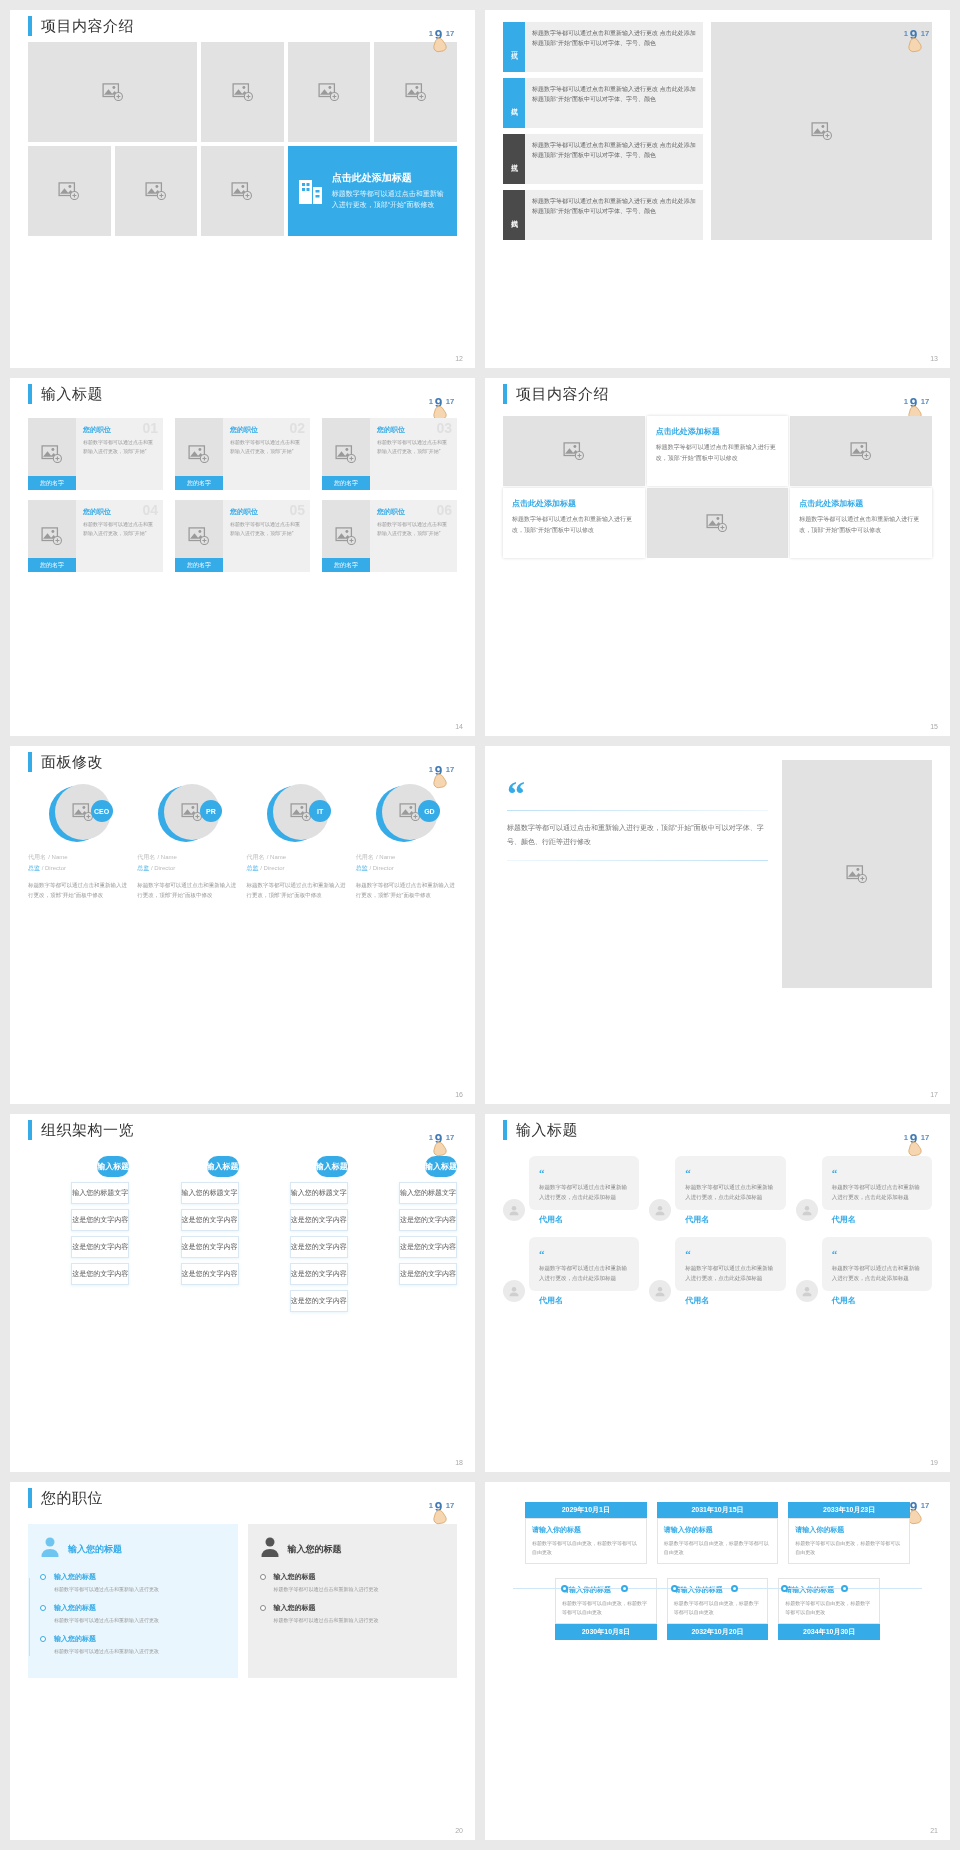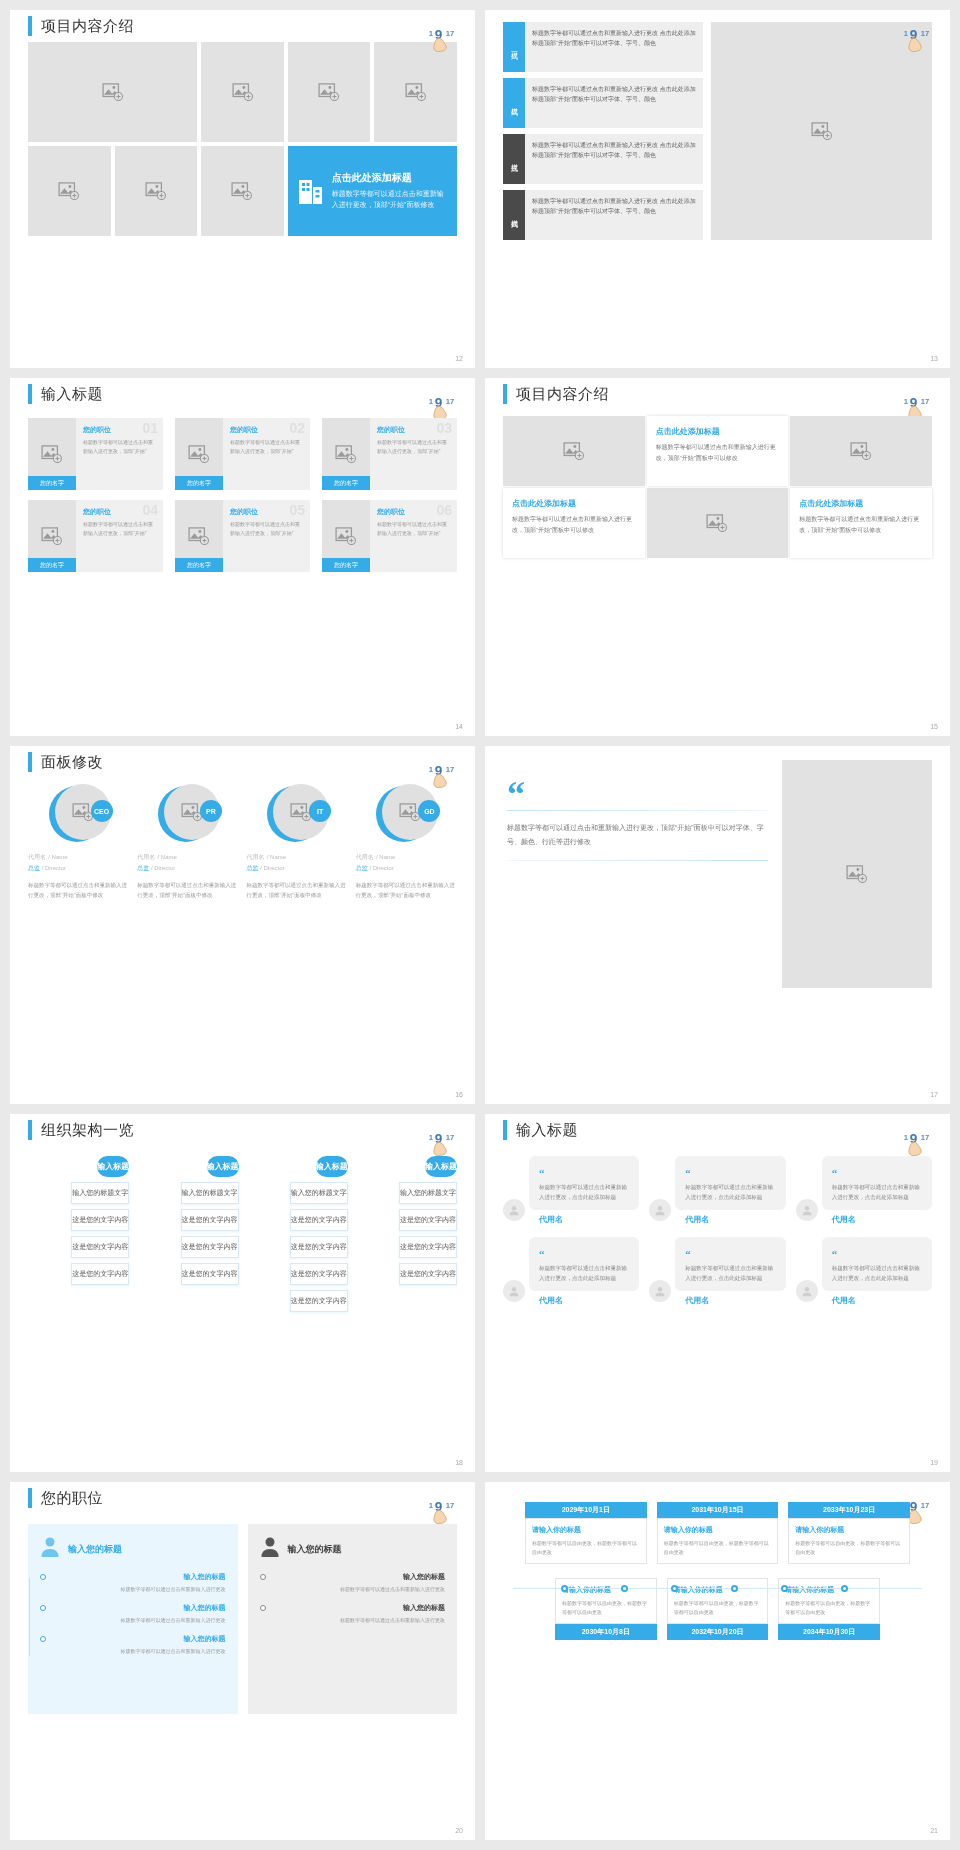--- a/index.html
+++ b/index.html
@@ -116,21 +116,21 @@
   .s19-item { position:relative; padding-left:26px; }
   .s19-bubble { background:#f2f2f2; border-radius:6px; padding:7px 8px 7px 10px; }
   .s19-q { color:#35abe8; font-size:11px; font-family:"Liberation Serif",serif; font-weight:bold; line-height:.8;}
   .s19-txt { font-size:5.5px; color:#888; line-height:1.8; margin-top:2px;}
   .s19-name { font-size:8px; color:#35abe8; font-weight:bold; margin-top:4px; margin-left:10px;}
   .s19-av { position:absolute; left:0; bottom:4px; width:22px; height:22px; border-radius:50%; background:#eaeaea;
             display:flex; align-items:center; justify-content:center;}
 
   
   .s20 { display:grid; grid-template-columns:1fr 1fr; gap:10px; margin-top:16px;}
-  .s20-panel { padding:12px 12px; height:190px;text-align:right;}
+  .s20-panel { padding:12px 12px; height:154px;}
   .s20-l { background:#eaf6fd; }
   .s20-r { background:#eeeeee; }
   .s20-head { display:flex; align-items:center; gap:8px; margin-bottom:10px;}
   .s20-head h4 { font-size:9px; color:#35abe8; }
   .s20-head.dark h4 { color:#444; }
   .s20-list { position:relative; padding-left:14px; }
   .s20-li { margin-bottom:9px; position:relative;}
   .s20-li h5 { font-size:7px; color:#35abe8; font-weight:bold; margin-bottom:3px;}
   .s20-li.dark h5 { color:#444; }
   .s20-li p { font-size:5px; color:#999; line-height:1.8;}

